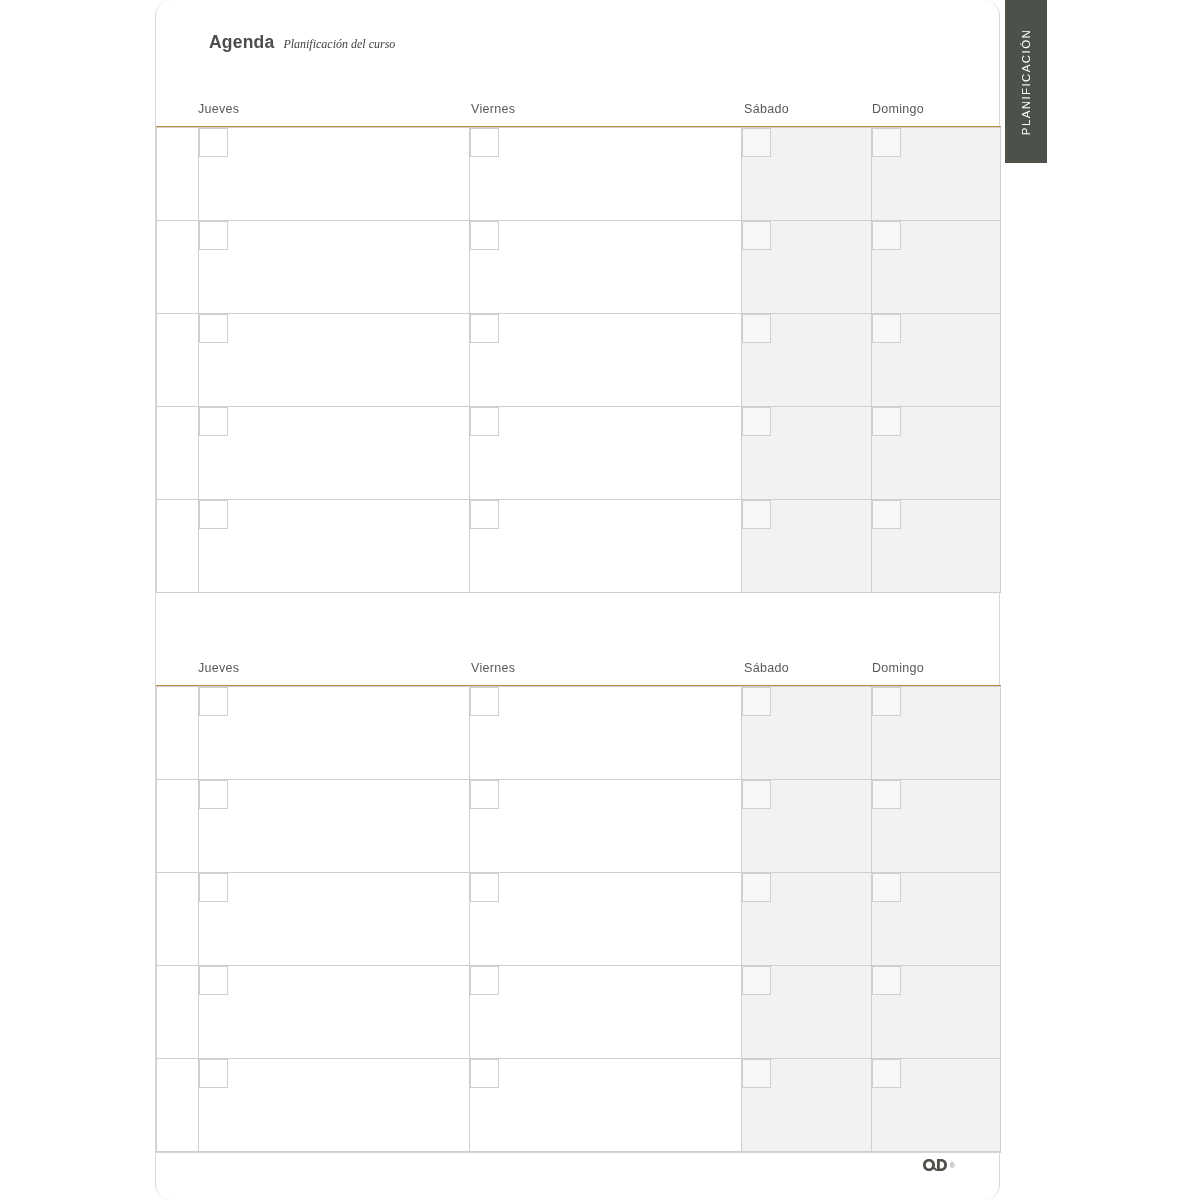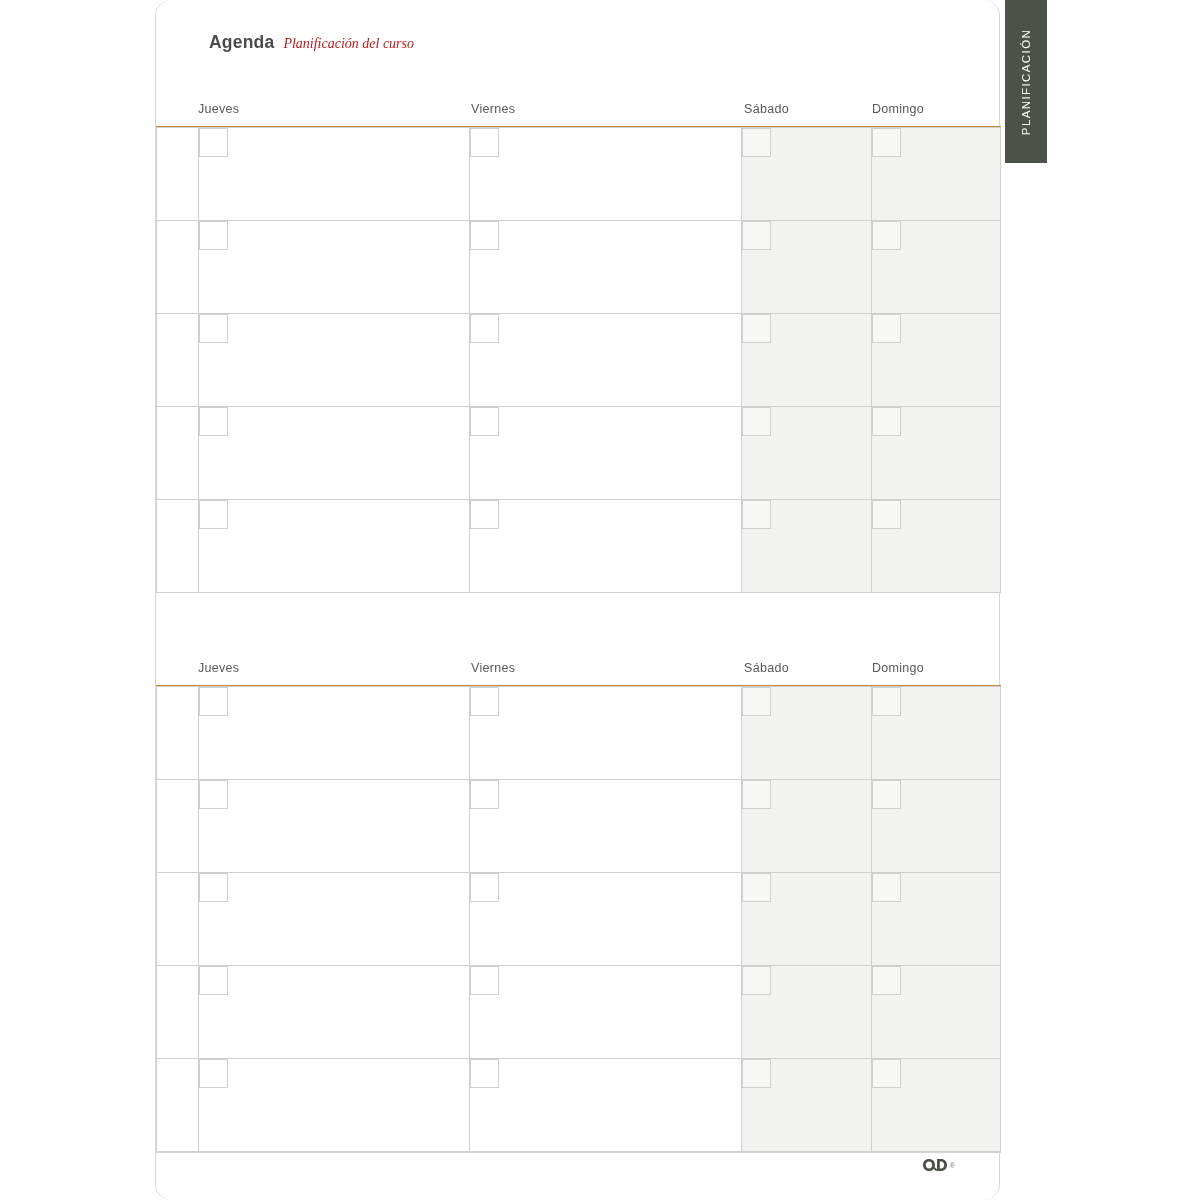--- a/index.html
+++ b/index.html
@@ -59,23 +59,23 @@
     align-items: baseline;
     gap: 9px;
   }
   .doc-title {
     font-size: 17.5px;
     font-weight: bold;
     color: #4c4c4c;
     letter-spacing: 0.2px;
   }
   .doc-subtitle {
-    font-size: 14px;
+    font-size: 12px;
     font-style: italic;
-    color: #b91c1c;
+    color: #404040;
     font-family: "Liberation Serif", serif;
   }
 
   
   .block {
     position: absolute;
     left: 0px;
     width: 845px;
   }
   .block-1 { top: 96px; }

